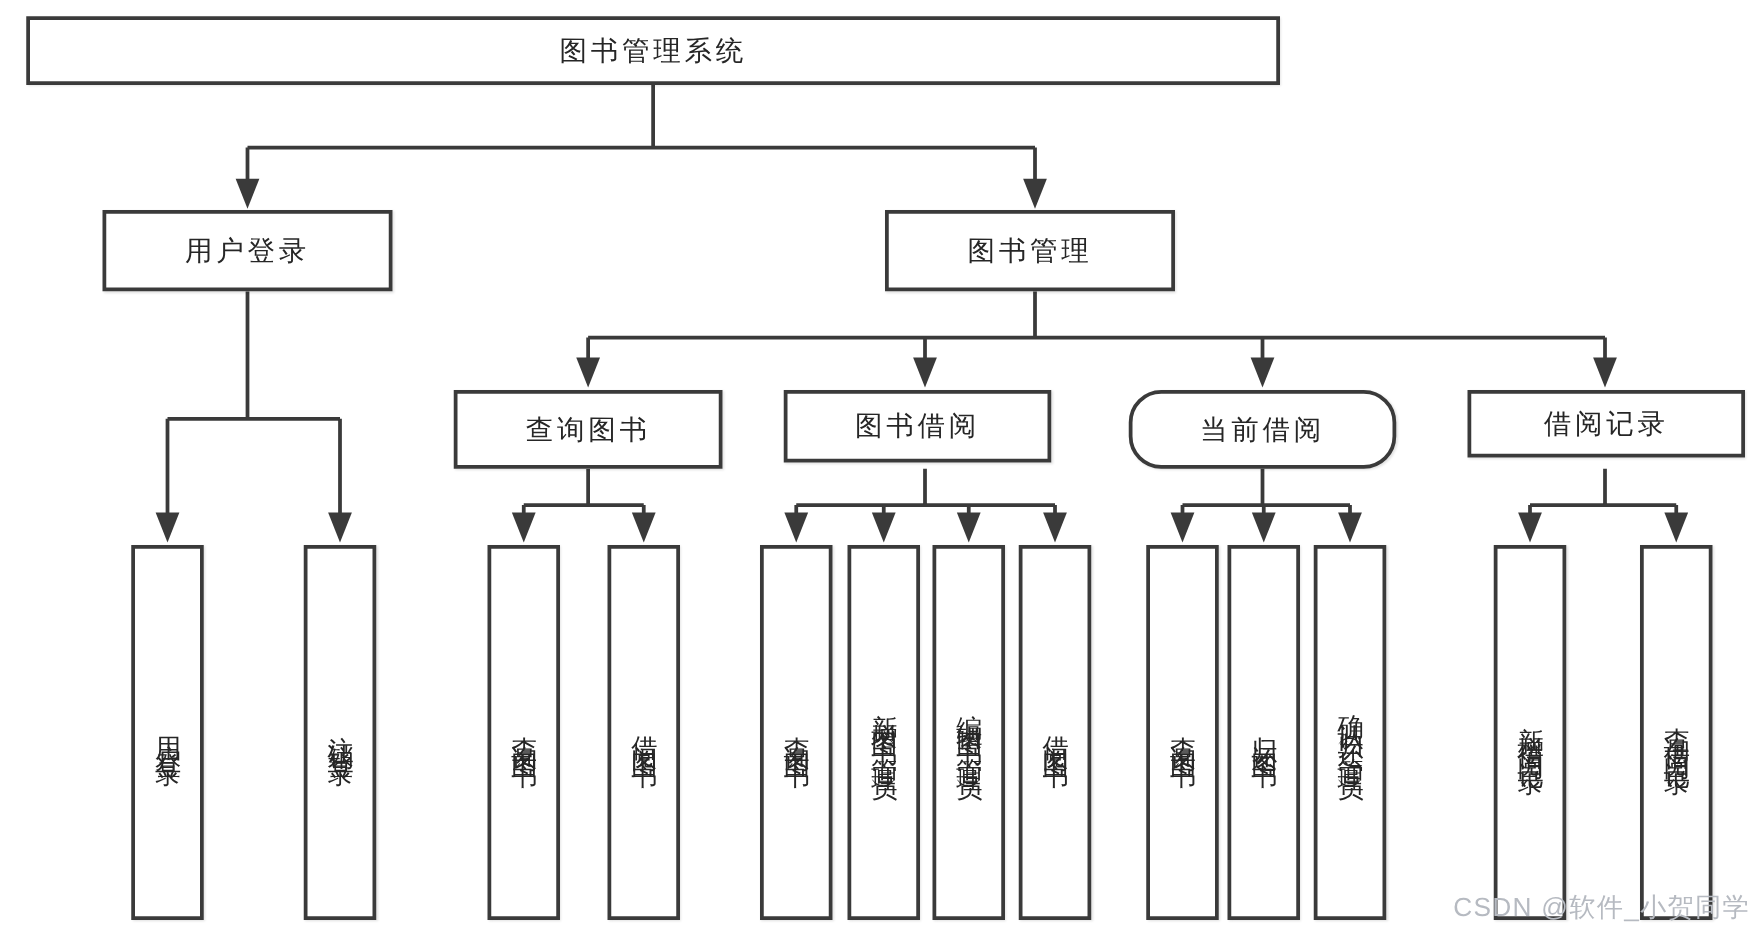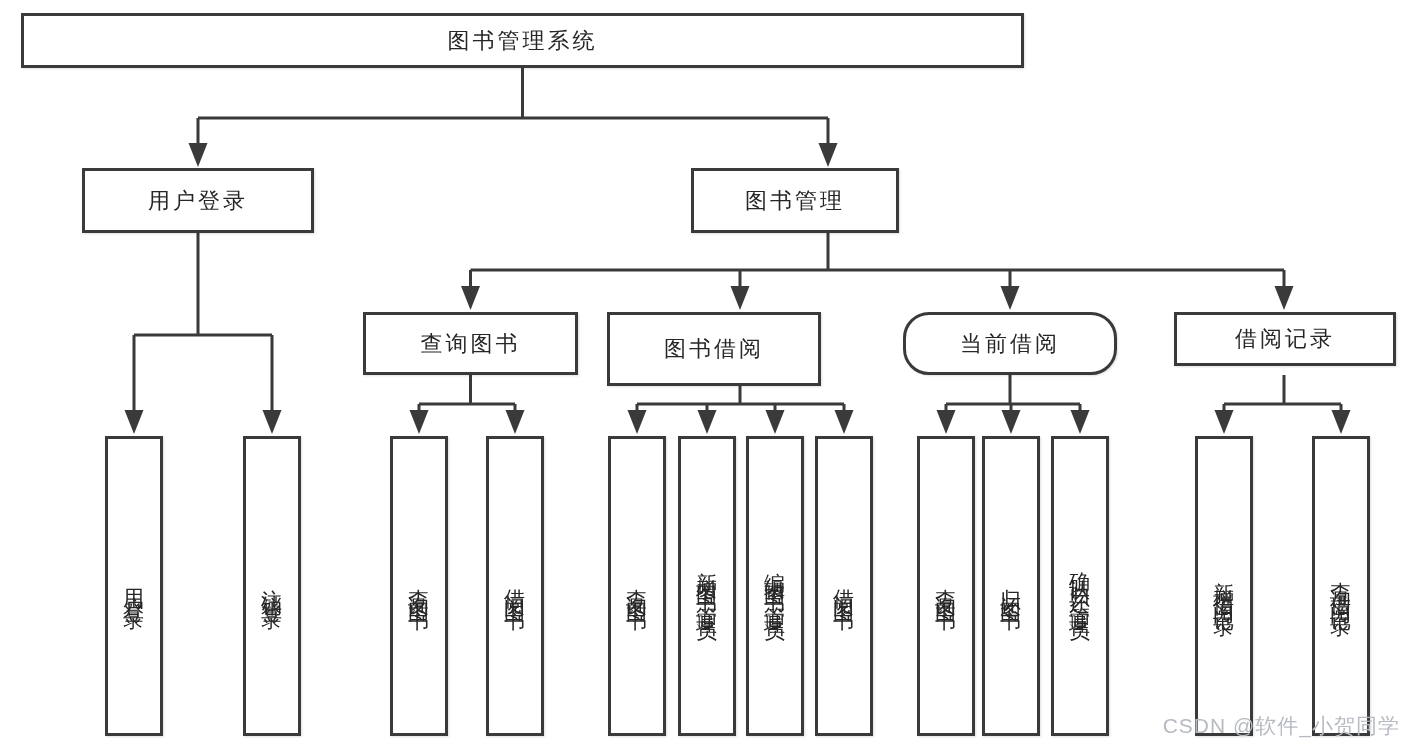--- a/index.html
+++ b/index.html
@@ -101,24 +101,24 @@
     <polygon points="936.5,410 955.5,410 946,434"></polygon>
     <polygon points="1001.5,410 1020.5,410 1011,434"></polygon>
     <polygon points="1070.5,410 1089.5,410 1080,434"></polygon>
     <polygon points="1214.5,410 1233.5,410 1224,434"></polygon>
     <polygon points="1331.5,410 1350.5,410 1341,434"></polygon>
   </svg>
 
   <div class="box h-label" style="left:21px;top:13px;width:1003px;height:55px;">图书管理系统</div>
 
   <div class="box h-label" style="left:82px;top:168px;width:232px;height:65px;">用户登录</div>
-  <div class="box h-label" style="left:691px;top:168px;width:208px;height:65px;">图书管理</div>
+  <div class="box h-label" style="left:708px;top:168px;width:232px;height:65px;">图书管理</div>
 
   <div class="box h-label" style="left:363px;top:312px;width:215px;height:63px;">查询图书</div>
-  <div class="box h-label" style="left:607px;top:312px;width:214px;height:74px;">图书借阅</div>
+  <div class="box h-label" style="left:627px;top:312px;width:214px;height:58px;">图书借阅</div>
   <div class="box h-label" style="left:903px;top:312px;width:214px;height:63px;border-radius:26px;">当前借阅</div>
   <div class="box h-label" style="left:1174px;top:312px;width:222px;height:54px;">借阅记录</div>
 
   <div class="box leaf" style="left:105px;top:436px;width:58px;height:300px;">
     <span>用户登录</span>
   </div>
   <div class="box leaf" style="left:243px;top:436px;width:58px;height:300px;">
     <span>注销登录</span>
   </div>
 

